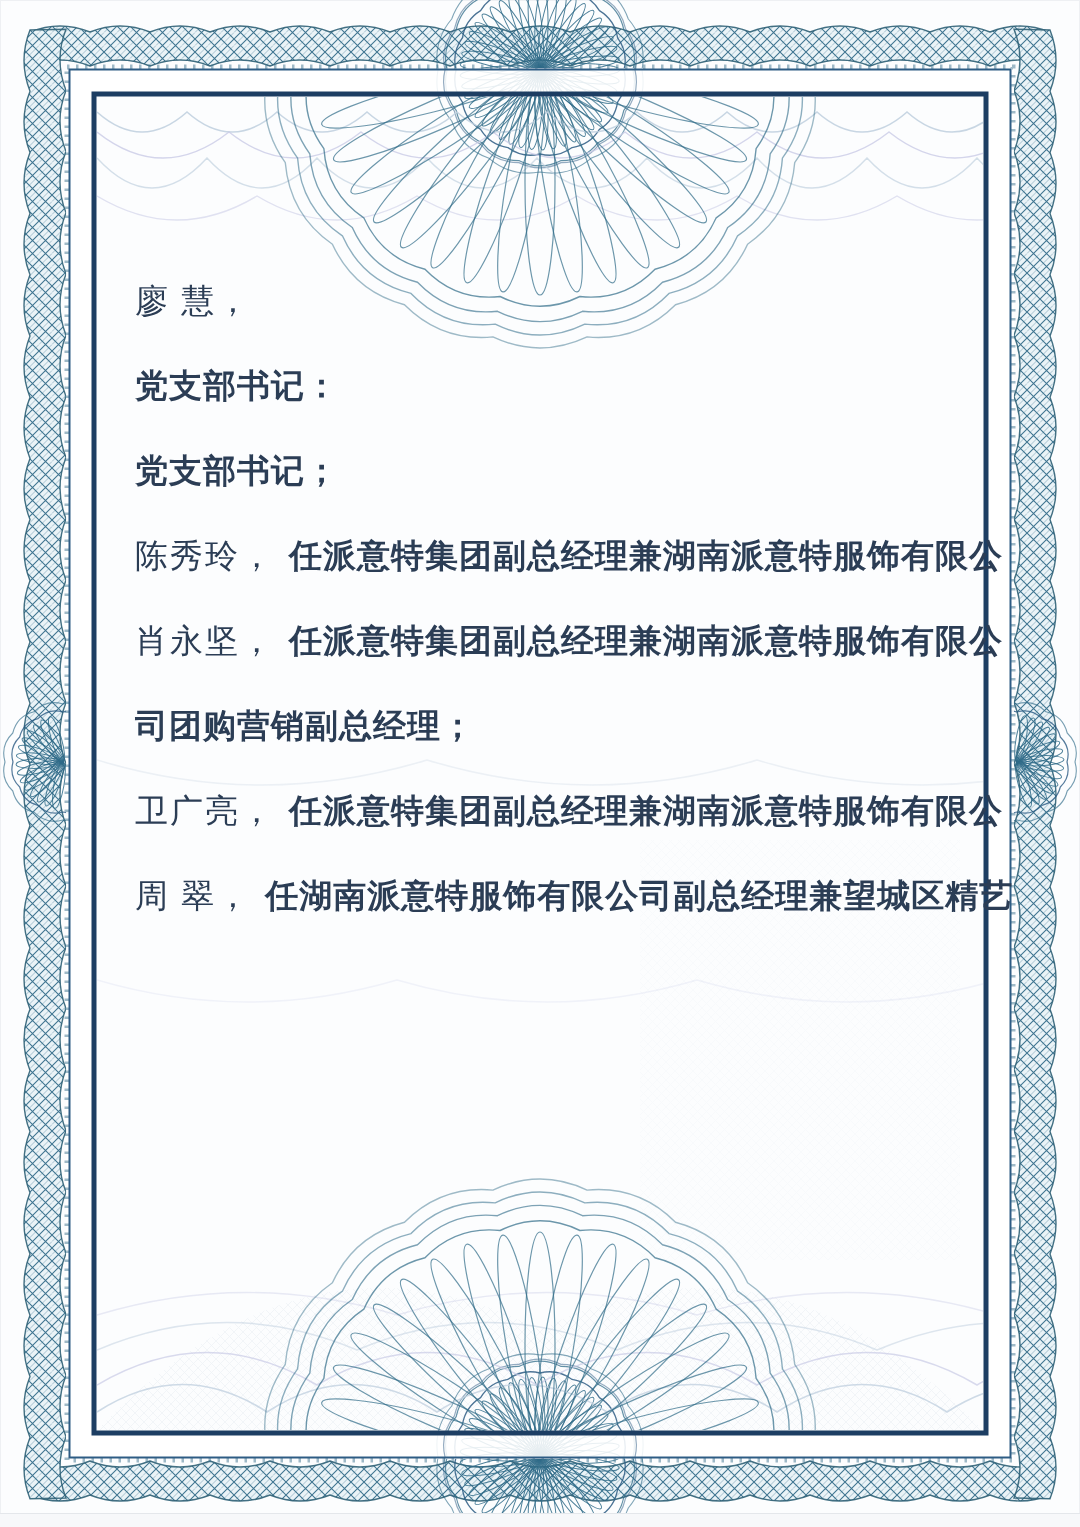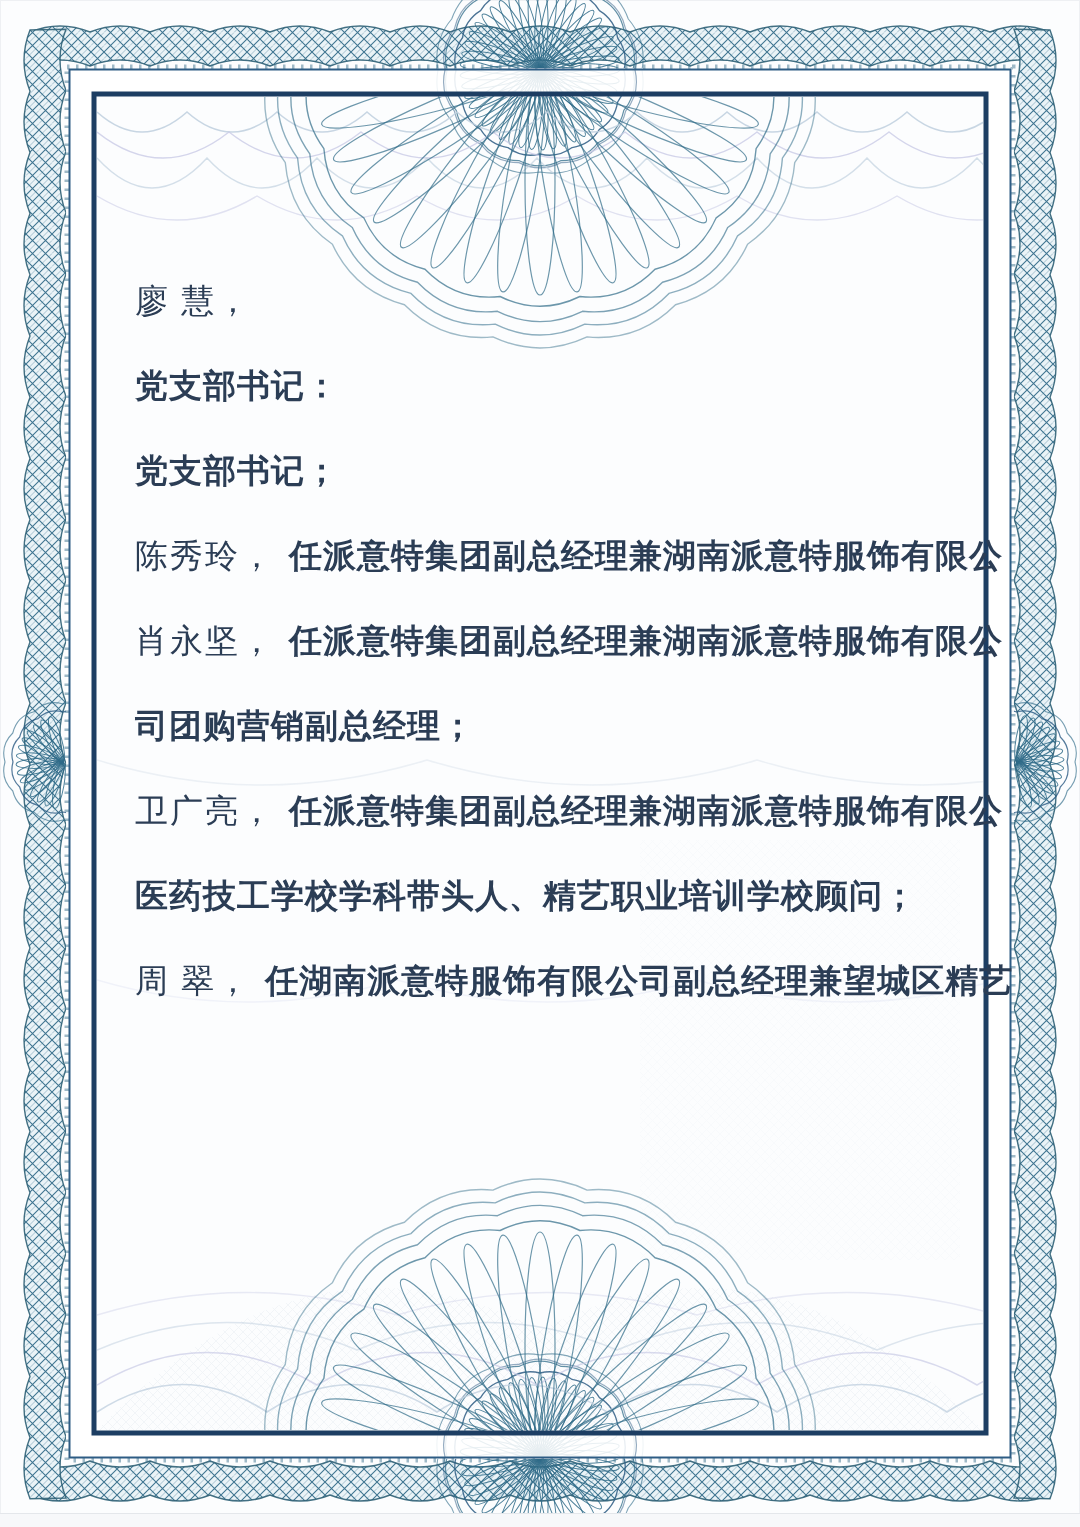--- a/index.html
+++ b/index.html
@@ -296,21 +296,20 @@
           <span class="name">肖永坚，</span>
           <span>任派意特集团副总经理兼湖南派意特服饰有限公</span>
         </div>
       <div class="line">司团购营销副总经理；</div>
     </section>
     <section class="entry">
       <div class="line">
           <span class="name">卫广亮，</span>
           <span>任派意特集团副总经理兼湖南派意特服饰有限公</span>
         </div>
-      <div class="line">医药技工学校学科带头人、精艺职业培训学校顾问；</div>
     </section>
     <section class="entry">
       <div class="line">
           <span class="name">周 翠，</span>
           <span>任湖南派意特服饰有限公司副总经理兼望城区精艺</span>
         </div>
     </section>
   </main>
 
   <div class="photo-edge"></div>

